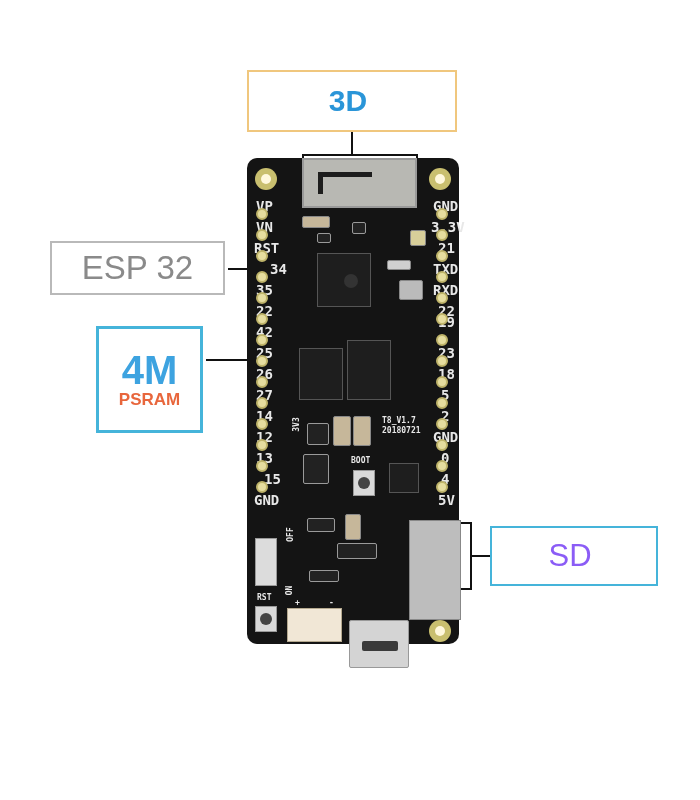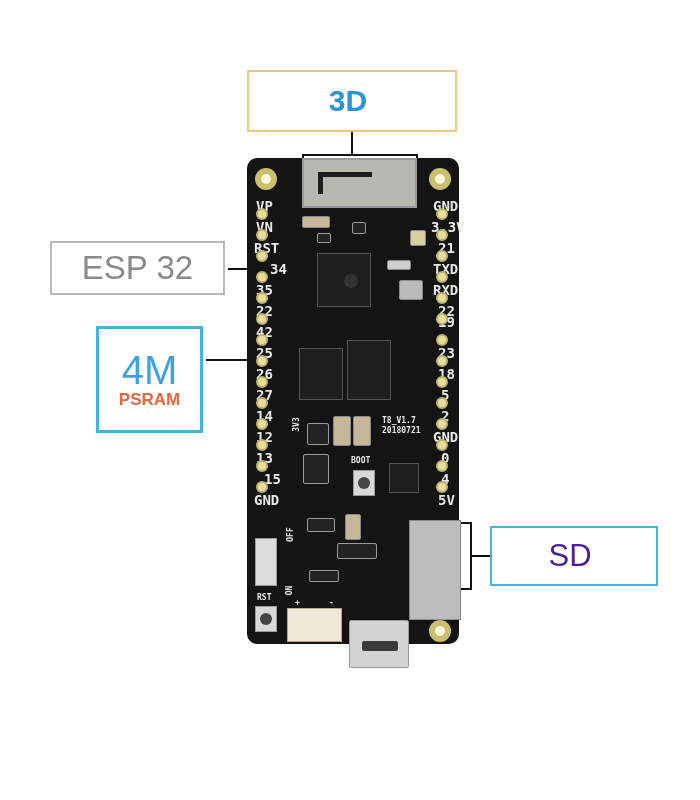--- a/index.html
+++ b/index.html
@@ -49,27 +49,27 @@
 <div class="line" style="left:302px;top:154px;width:116px;height:2px;"></div>
 <div class="line" style="left:302px;top:154px;width:2px;height:10px;"></div>
 <div class="line" style="left:416px;top:154px;width:2px;height:10px;"></div>
 
 <div class="callout" id="esp-callout">
   <span>ESP 32</span>
 </div>
 <div class="line" style="left:228px;top:268px;width:100px;height:2px;"></div>
 
 <div class="callout" id="psram-callout">
-  <span style="color:#3da3e0;font-size:40px;font-weight:normal;line-height:40px;">4M</span>
+  <span style="color:#3da3e0;font-size:40px;font-weight:bold;line-height:40px;">4M</span>
   <span style="color:#e8663c;font-size:17px;font-weight:bold;">PSRAM</span>
 </div>
 <div class="line" style="left:206px;top:359px;width:100px;height:2px;"></div>
 
 <div class="callout" id="sd-callout">
-  <span style="color:#4c1d95;">SD</span>
+  <span style="color:#8b5cf6;">SD</span>
   <span style="width:8px;display:inline-block"></span>
 </div>
 <div class="line" style="left:472px;top:555px;width:18px;height:2px;"></div>
 <div class="line" style="left:470px;top:522px;width:2px;height:68px;"></div>
 <div class="line" style="left:458px;top:522px;width:14px;height:2px;"></div>
 <div class="line" style="left:458px;top:588px;width:14px;height:2px;"></div>
 
 <div id="board">
   <div class="antenna-module">
     <div class="antenna-trace"></div>

